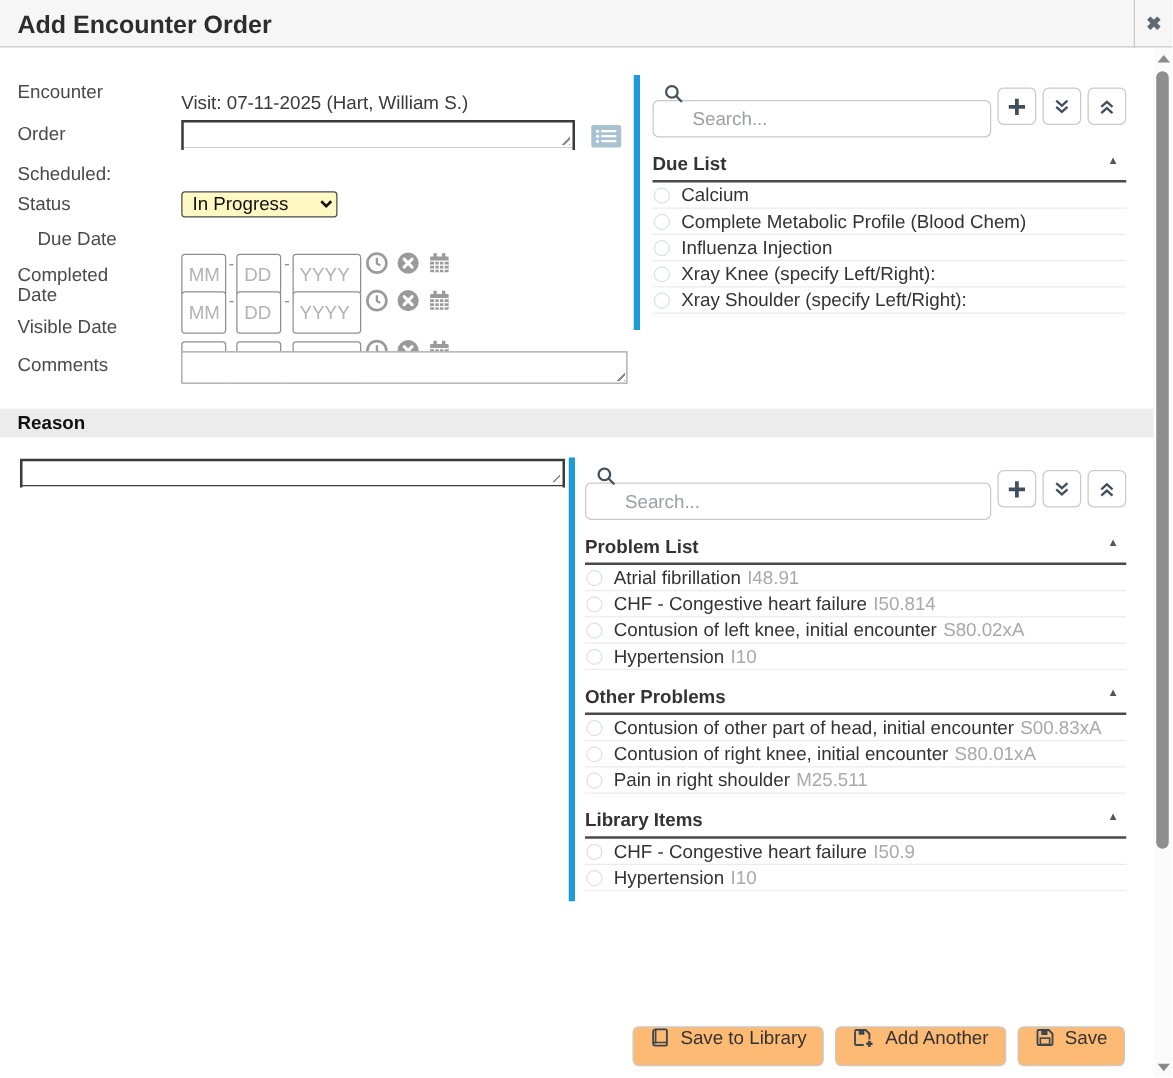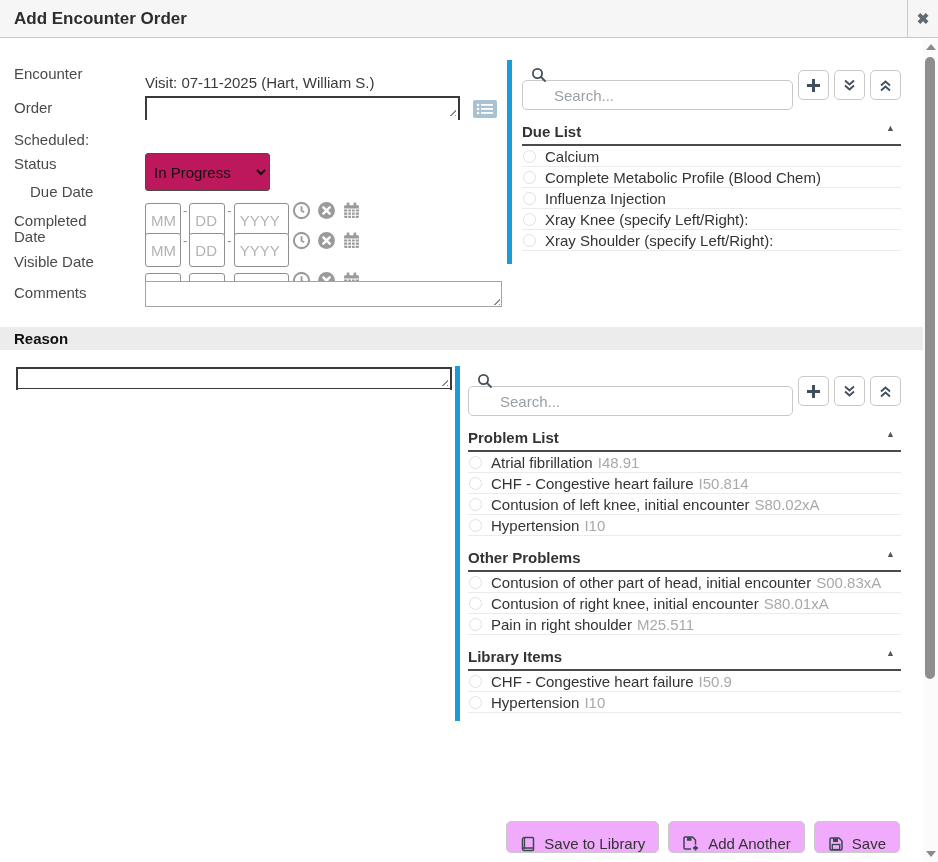--- a/index.html
+++ b/index.html
@@ -2,39 +2,39 @@
 <html><head>
 <meta charset="utf-8">
 <style>
   * { margin:0; padding:0; box-sizing:border-box; }
   html,body { width:938px; height:862px; background:#fff; font-family:"Liberation Sans", sans-serif; overflow:hidden; }
   .stage { position:relative; width:938px; height:862px; background:#fff; }
   .abs { position:absolute; }
 
   
   .titlebar { left:0; top:0; width:938px; height:38px; background:#f6f6f6; border-bottom:1px solid #c9c9c9; }
-  .title { left:14px; top:9px; font-size:17px; font-weight:bold; color:#2d2d2d; }
+  .title { left:14px; top:9px; font-size:20px; font-weight:bold; color:#2d2d2d; }
   .close-btn { right:0; top:0; width:31px; height:38px; border-left:1px solid #c9c9c9; display:flex; align-items:center; justify-content:center; color:#5f6a72; font-size:15px; font-weight:bold; cursor:pointer; }
 
   
   .lbl { font-size:15px; color:#4a4a4a; }
   .val { font-size:15px; color:#3a3a3a; }
 
   .darkbox { border:2px solid #3a3a3a; background:#fff; }
   .grip { position:absolute; right:2px; bottom:2px; width:9px; height:9px;
           background:repeating-linear-gradient(135deg,#8a8a8a 0 1.5px,transparent 1.5px 4px);
           clip-path:polygon(100% 0,100% 100%,0 100%); pointer-events:none; }
   input { font-family:"Liberation Sans", sans-serif; outline:none;margin-top:20px; }
   input::placeholder { color:#b3b3b3; }
 
   .order-input, .reason-input { width:100%; height:100%; border:none; font-size:15px; padding:0 6px; }
 
   .list-icon-btn { width:29px; height:23px; display:flex; align-items:center; justify-content:center; color:#a9c2d2; cursor:pointer; }
 
-  select { font-family:"Liberation Sans", sans-serif; font-size:15px; color:#111; border:1px solid #4a4a4a; border-radius:3px; background:#be185d; height:38px; padding:0 4px; }
+  select { font-family:"Liberation Sans", sans-serif; font-size:15px; color:#111; border:1px solid #4a4a4a; border-radius:3px; background:#fef9c3; height:21px; padding:0 4px; }
 
   .date-row { display:flex; align-items:center; gap:3px; }
   .date-in { height:34px; border:1px solid #8f8f8f; border-radius:3px; font-size:15px; color:#333; padding:0 5px; }
   .d-mm, .d-dd { width:36px; }
   .d-yy { width:55px; }
   .dash { color:#8a8a8a; font-size:13px; margin:0 -1px; }
   .dicon { color:#9a9a9a; display:flex; align-items:center; cursor:pointer; }
   .dicon + .dicon { margin-left:3px; }
   .dicon:first-of-type { margin-left:8px; }
 
@@ -54,21 +54,21 @@
   .collapse { font-size:9px; color:#555; cursor:pointer; padding-right:2px; }
 
   .item { height:21px; display:flex; align-items:center; gap:9px; border-bottom:1px solid #ebebeb; font-size:15px; color:#333; padding-left:1px; cursor:pointer; }
   .radio { width:13px; height:13px; border-radius:50%; border:1px solid #dde1e6; background:#fff; flex:0 0 auto; }
   .code { color:#a9a9a9; margin-left:5px; }
 
   .reason-band { left:0; top:327px; width:923px; height:23px; background:#ececec; display:flex; align-items:center; padding-left:14px; font-size:15px; font-weight:bold; color:#101010; }
 
   
   .footer { top:821px; right:38px; display:flex; gap:9px; }
-  .f-btn { height:32px; border:1px solid #c9c9c9; border-radius:5px; background:#f0abfc; display:flex; align-items:flex-end; gap:8px; padding:0 13px; font-size:15px; color:#333; cursor:pointer; }
+  .f-btn { height:32px; border:1px solid #c9c9c9; border-radius:5px; background:#fdba74; display:flex; align-items:flex-start; gap:8px; padding:0 13px; font-size:15px; color:#333; cursor:pointer; }
   .f-btn svg { color:#3c4750; }
 
   
   .scrollbar { right:0; top:39px; width:15px; height:823px; background:#fbfbfb; }
   .sb-up { position:absolute; top:5px; left:3px; width:0; height:0; border-left:5px solid transparent; border-right:5px solid transparent; border-bottom:6px solid #8a8a8a; cursor:pointer; }
   .sb-thumb { position:absolute; top:18px; left:2px; width:10px; height:622px; background:#8e8e8e; border-radius:5px; cursor:pointer; }
   .sb-down { position:absolute; bottom:5px; left:3px; width:0; height:0; border-left:5px solid transparent; border-right:5px solid transparent; border-top:6px solid #8a8a8a; cursor:pointer; }
 </style>
 </head>
 <body>

